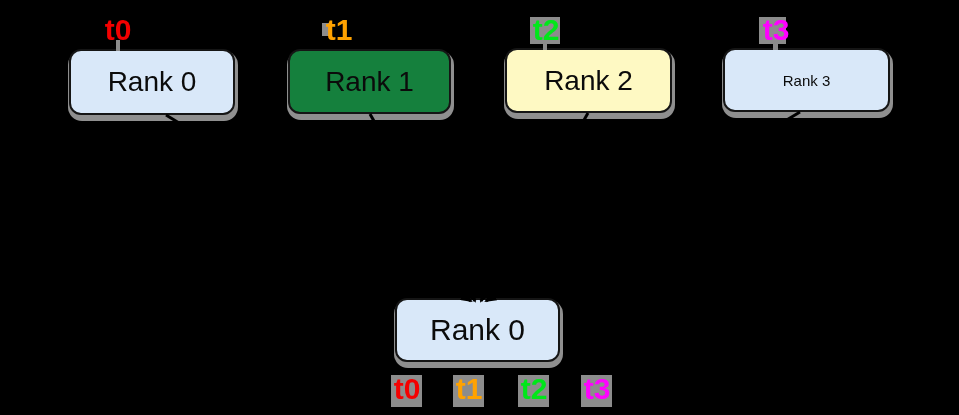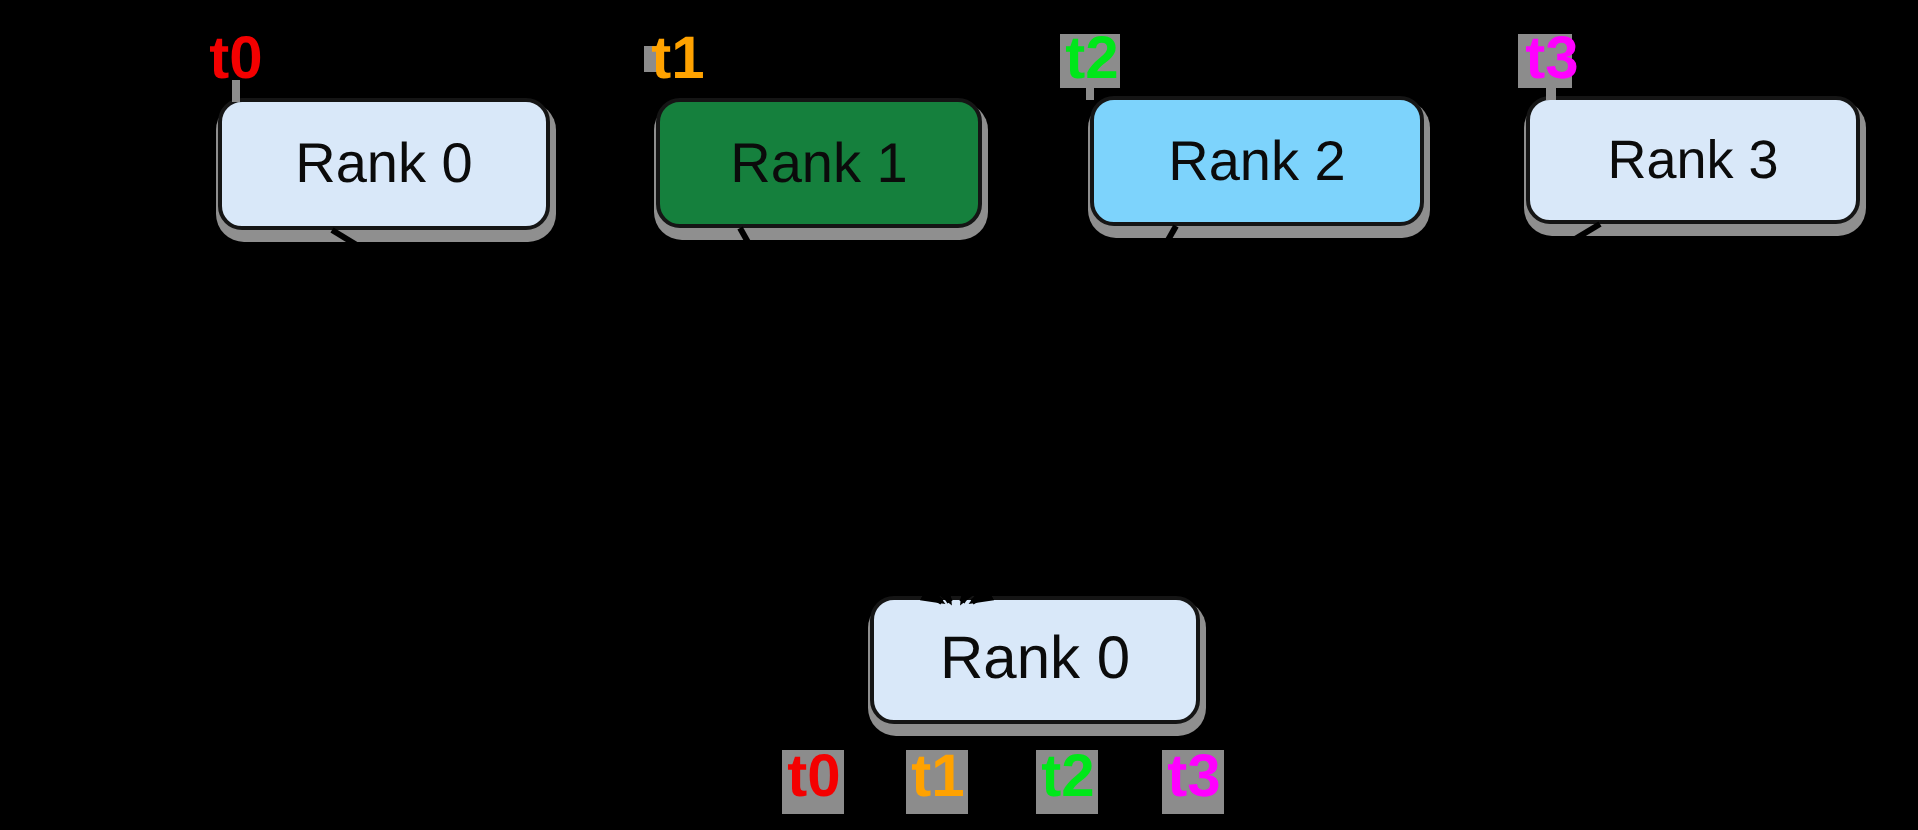--- a/index.html
+++ b/index.html
@@ -14,26 +14,25 @@
     position:absolute;
     box-sizing:border-box;
     border:2px solid #151515;
     border-radius:12px;
     background:#d9e8f9;
     box-shadow:1px 4px 0 2px #8f8f8f;
     display:flex;align-items:center;justify-content:center;
     color:#0b0b0b;
     font-size:28px;
     z-index:1;
-    margin-left:40px;
   }
   .node-0{left:69px;top:49px;width:166px;height:66px;}
   .node-1{left:288px;top:49px;width:163px;height:65px;}
   .node-2{left:505px;top:48px;width:167px;height:65px;}
-  .node-3{left:723px;top:48px;width:167px;height:64px;font-size:27px;}
+  .node-3{left:723px;top:48px;width:167px;height:64px;font-size:15px;}
   .node-root{left:395px;top:298px;width:165px;height:64px;font-size:30px;}
 
   .tag{
     position:absolute;
     width:28px;height:30px;
     font-weight:bold;
     font-size:30px;line-height:30px;
     text-align:center;
     z-index:6;
   }
@@ -68,21 +67,21 @@
 <body>
 
 <div class="canvas">
 
   <div class="rank-node node-0" style="background-color: rgb(217, 232, 249);">
     <span>Rank 0</span>
   </div>
   <div class="rank-node node-1" style="background-color: #15803d;">
     <span>Rank 1</span>
   </div>
-  <div class="rank-node node-2" style="background-color: #7dd3fc;">
+  <div class="rank-node node-2" style="background-color: #fef9c3;">
     <span>Rank 2</span>
   </div>
   <div class="rank-node node-3" style="background-color: rgb(217, 232, 249);">
     <span>Rank 3</span>
   </div>
 
   <div class="rank-node node-root" style="background-color: rgb(217, 232, 249);">
     <span>Rank 0</span>
   </div>
 

